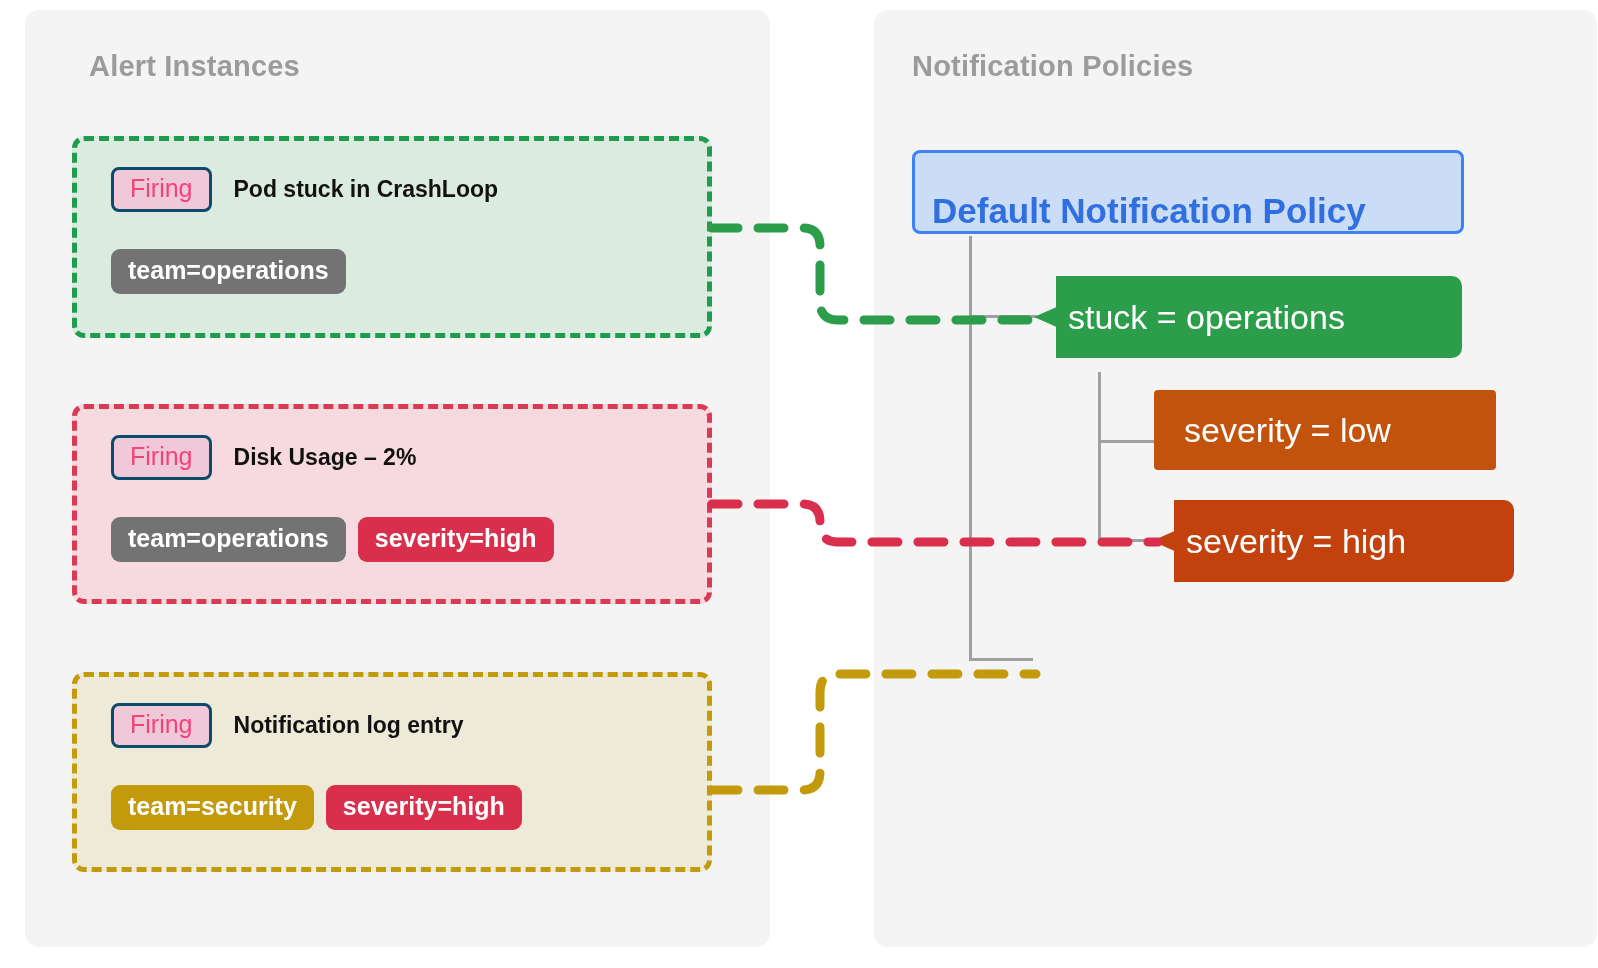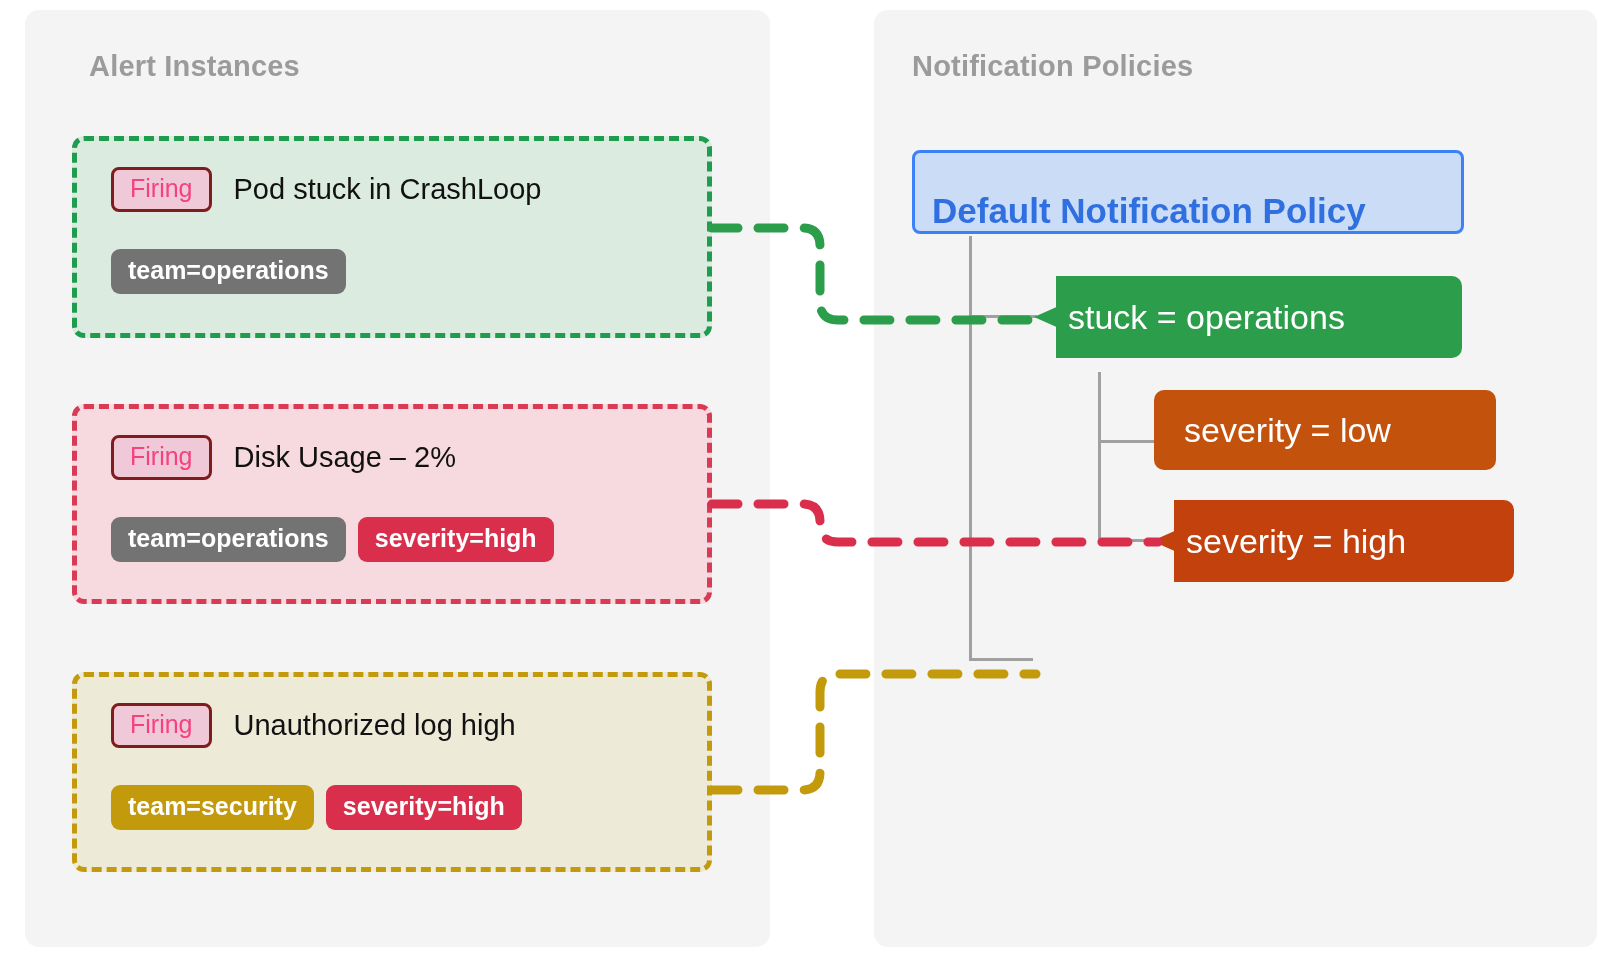--- a/index.html
+++ b/index.html
@@ -50,33 +50,33 @@
     border-width: 5px;
     border-radius: 12px;
     box-sizing: border-box;
   }
   .alert-row {
     position: absolute;
     display: flex;
     align-items: center;
   }
   .firing-badge {
-    border: 3px solid #7f1d1d;
+    border: 3px solid #0c4a6e;
     background: #efc9d7;
     color: #f5417e;
     font-size: 25px;
     border-radius: 8px;
     padding: 6px 16px 8px 16px;
     line-height: 1;
     box-sizing: border-box;
     white-space: nowrap;
   }
   .alert-title {
-    font-size: 29px;
-    font-weight: normal;
+    font-size: 23px;
+    font-weight: bold;
     color: #111111;
     margin-left: 22px;
     white-space: nowrap;
   }
   .tag-row {
     position: absolute;
     display: flex;
     align-items: center;
     gap: 12px;
   }
@@ -142,21 +142,21 @@
   }
   
   .chip-notch {
     border-radius: 10px;
     padding-left: 34px;
     clip-path: polygon(
       0% 50%, 22px 38%, 22px 0%, 100% 0%,
       100% 100%, 22px 100%, 22px 62%);
   }
   .chip-plain {
-    border-radius: 10px;
+    border-radius: 4px;
     padding-left: 30px;
   }
   .chip-green  { background: #2b9d4b; }
   .chip-orange { background: #c3520d; }
   .chip-red    { background: #c2410c; }
   .chip-yellow { background: #c39a0b; }
 
   #chip-team-operations { left: 1022px; top: 276px; width: 428px; height: 82px; }
   #chip-severity-low    { left: 1142px; top: 390px; width: 342px; height: 80px; }
   #chip-severity-high   { left: 1140px; top: 500px; width: 362px; height: 82px; }
@@ -200,21 +200,21 @@
     </div>
     <div class="tag-row">
       <div class="tag tag-green">team=operations</div>
       <div class="tag tag-red">severity=high</div>
     </div>
   </div>
 
   <div class="alert-card" id="card-3">
     <div class="alert-row">
       <div class="firing-badge">Firing</div>
-      <div class="alert-title">Unauthorized log high</div>
+      <div class="alert-title">Notification log entry</div>
     </div>
     <div class="tag-row">
       <div class="tag tag-yellow">team=security</div>
       <div class="tag tag-red">severity=high</div>
     </div>
   </div>
 
   <div class="panel" id="panel-right"></div>
   <div class="panel-title" id="title-right">Notification Policies</div>
 

